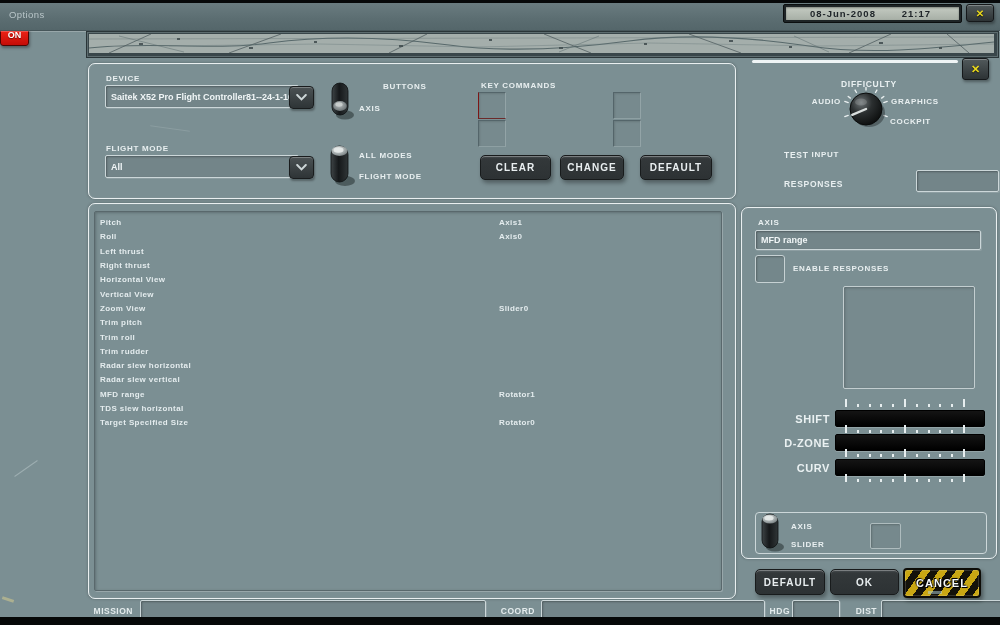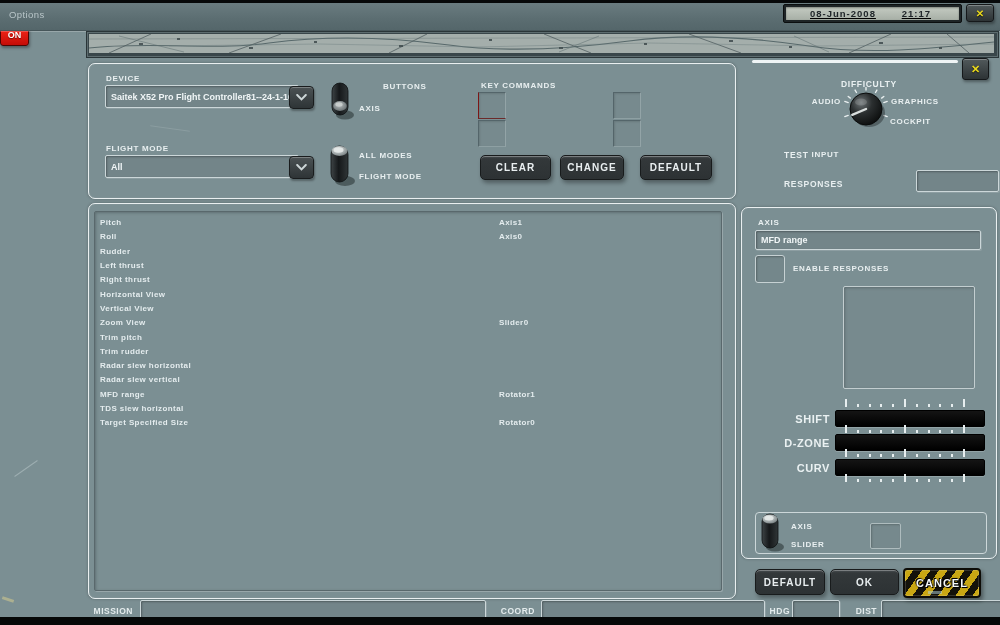--- a/index.html
+++ b/index.html
@@ -9,21 +9,21 @@
     font-family:"Liberation Sans", sans-serif;
     -webkit-font-smoothing:antialiased;
   }
   
   #topbar { position:absolute; left:0; top:0; width:1000px; height:27px;
     background:linear-gradient(180deg,#6a7c80 0%, #5b6d71 60%, #54666a 100%);
     border-top:3px solid #07090a; border-bottom:1px solid #47565a;
     box-shadow:0 1px 0 rgba(255,255,255,0.22); }
   #options-title { position:absolute; left:9px; top:9px; font-size:9.5px; color:#b9c6c9; letter-spacing:.4px; }
   #datetime-bezel { position:absolute; left:783px; top:4px; width:177px; height:17px;
-    background:#1e2426; border:1px solid #0b0e0f; border-radius:2px; display:flex;text-decoration:underline; }
+    background:#1e2426; border:1px solid #0b0e0f; border-radius:2px; display:flex; }
   #datetime-field { flex:1; margin:2px; background:linear-gradient(180deg,#c4cbc2,#a7afa6);
     display:flex; align-items:center; font-size:9.5px; font-weight:bold; color:#20262a;
     box-shadow:inset 0 1px 2px rgba(0,0,0,.35); }
   #dt-date { margin-left:24px; letter-spacing:1px; }
   #dt-time { margin-left:auto; margin-right:28px; letter-spacing:1px; }
   .xbtn { position:absolute; background:linear-gradient(180deg,#51595b,#2d3335);
     border:1px solid #15181a; border-radius:3px; color:#e8d71c; font-weight:bold;
     display:flex; align-items:center; justify-content:center;
     text-shadow:0 1px 1px rgba(0,0,0,.7);
     box-shadow:inset 0 1px 0 rgba(255,255,255,.28), 1px 2px 3px rgba(0,0,0,.35); }
@@ -292,24 +292,20 @@
 <div id="binding-rows">
     <div class="brow">
       <span class="bact">Pitch</span>
       <span class="bax">Axis1</span>
     </div>
     <div class="brow">
       <span class="bact">Roll</span>
       <span class="bax">Axis0</span>
     </div>
     <div class="brow">
-      <span class="bact">Rudder</span>
-      <span class="bax"></span>
-    </div>
-    <div class="brow">
       <span class="bact">Left thrust</span>
       <span class="bax"></span>
     </div>
     <div class="brow">
       <span class="bact">Right thrust</span>
       <span class="bax"></span>
     </div>
     <div class="brow">
       <span class="bact">Horizontal View</span>
       <span class="bax"></span>
@@ -317,20 +313,24 @@
     <div class="brow">
       <span class="bact">Vertical View</span>
       <span class="bax"></span>
     </div>
     <div class="brow">
       <span class="bact">Zoom View</span>
       <span class="bax">Slider0</span>
     </div>
     <div class="brow">
       <span class="bact">Trim pitch</span>
+      <span class="bax"></span>
+    </div>
+    <div class="brow">
+      <span class="bact">Trim roll</span>
       <span class="bax"></span>
     </div>
     <div class="brow">
       <span class="bact">Trim rudder</span>
       <span class="bax"></span>
     </div>
     <div class="brow">
       <span class="bact">Radar slew horizontal</span>
       <span class="bax"></span>
     </div>

